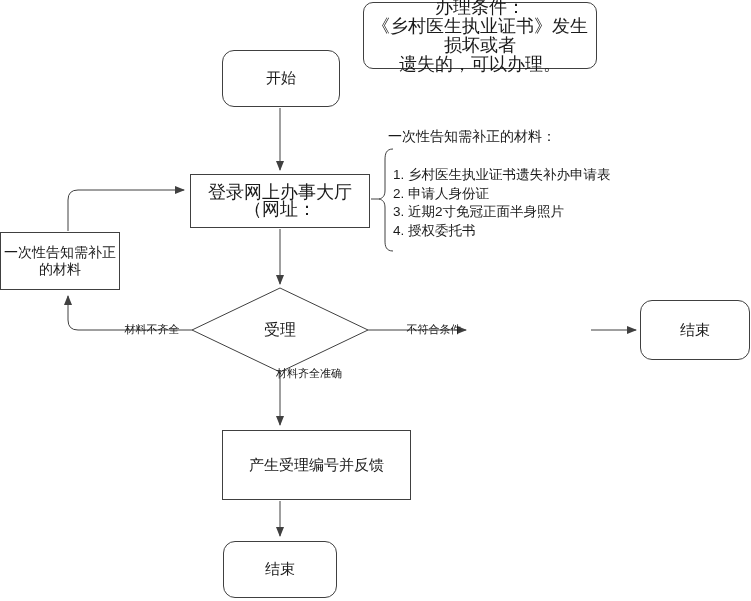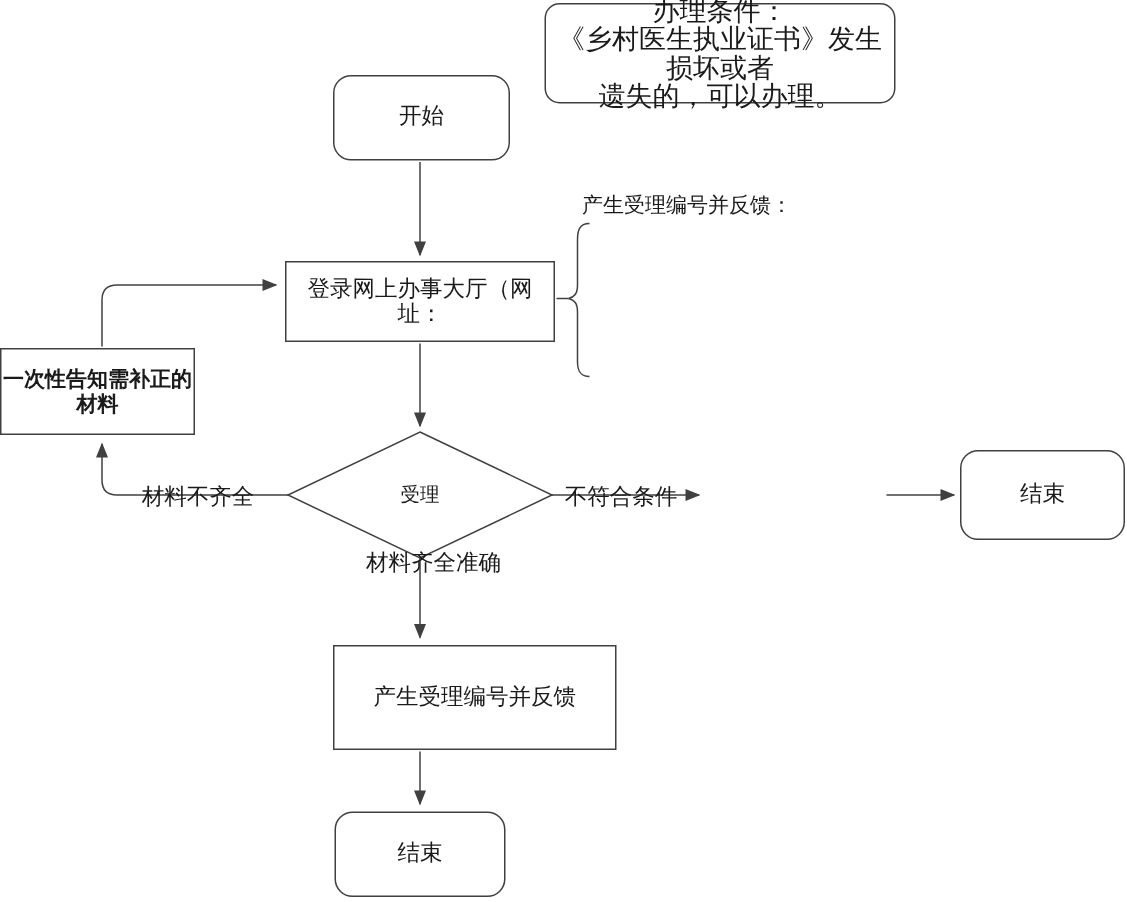--- a/index.html
+++ b/index.html
@@ -9,30 +9,30 @@
   }
   .layer{position:absolute;left:0;top:0;width:751px;height:601px;}
   svg.layer{z-index:0;}
   .node{
     position:absolute;box-sizing:border-box;background:#fff;border:1px solid #404040;
     display:flex;flex-direction:column;align-items:center;justify-content:center;
     text-align:center;z-index:1;font-size:15px;line-height:1.25;
   }
   .rounded{border-radius:12px;}
   .note{border-radius:10px;font-size:18px;line-height:19px;padding:2px 4px;}
-  .login{font-size:15px;line-height:17px;}
+  .login{font-size:18px;line-height:17px;}
   .small{font-size:14px;}
   .diamond-label{
     position:absolute;left:192px;top:288px;width:176px;height:84px;z-index:2;
-    display:flex;align-items:center;justify-content:center;font-size:13px;
+    display:flex;align-items:center;justify-content:center;font-size:16px;
     background:transparent;pointer-events:none;
   }
   .edge-label{
-    position:absolute;z-index:2;white-space:nowrap;font-size:15px;
-    transform:translateX(-50%);background:transparent;pointer-events:none;
+    position:absolute;z-index:2;white-space:nowrap;font-size:11px;
+    transform:translateX(-50%);background:transparent;pointer-events:none;margin-left:20px;
   }
   .materials-heading{
     position:absolute;left:388px;top:128px;font-size:14px;white-space:nowrap;z-index:1;
   }
   ol.materials-list{
     position:absolute;left:390px;top:166px;margin:0;padding:0 0 0 18px;
     font-size:13.5px;line-height:18.5px;z-index:1;list-style:decimal;
   }
   ol.materials-list li{white-space:nowrap;}
 </style>
@@ -71,23 +71,29 @@
   </div>
 
   <div class="node rounded" style="left:222px;top:50px;width:118px;height:57px;">
     <div>开始</div>
   </div>
 
   <div class="node login" style="left:190px;top:174px;width:180px;height:54px;">
     <div>登录网上办事大厅（网址：</div>
   </div>
 
-  <div class="materials-heading">产生受理编号并反馈：</div>
+  <div class="materials-heading">一次性告知需补正的材料：</div>
+  <ol class="materials-list">
+    <li>乡村医生执业证书遗失补办申请表</li>
+    <li>申请人身份证</li>
+    <li>近期2寸免冠正面半身照片</li>
+    <li>授权委托书</li>
+  </ol>
 
-  <div class="node small" style="left:0px;top:232px;width:130px;height:58px;font-weight:bold;">
+  <div class="node small" style="left:0px;top:232px;width:120px;height:58px;">
     <div>一次性告知需补正的材料</div>
   </div>
 
   <div class="diamond-label">
     <span>受理</span>
   </div>
 
 
   <div class="node rounded" style="left:640px;top:300px;width:110px;height:60px;">
     <div>结束</div>

